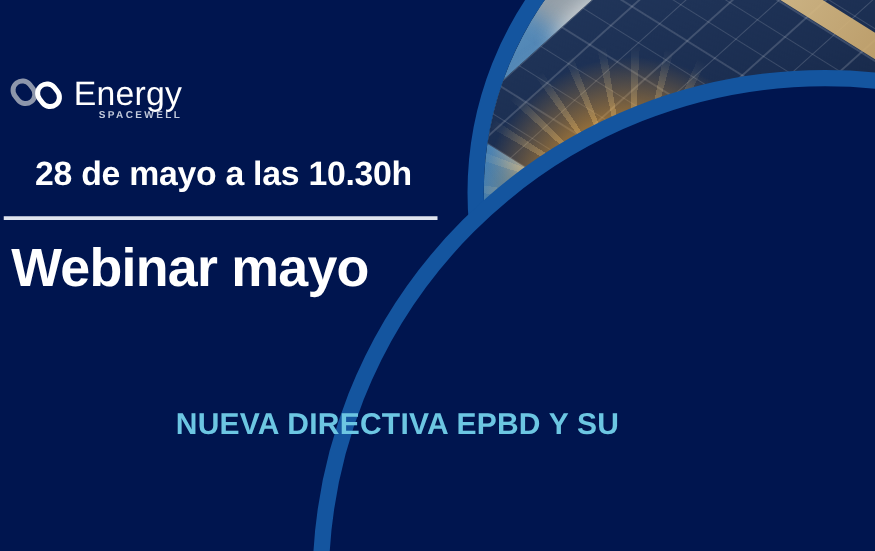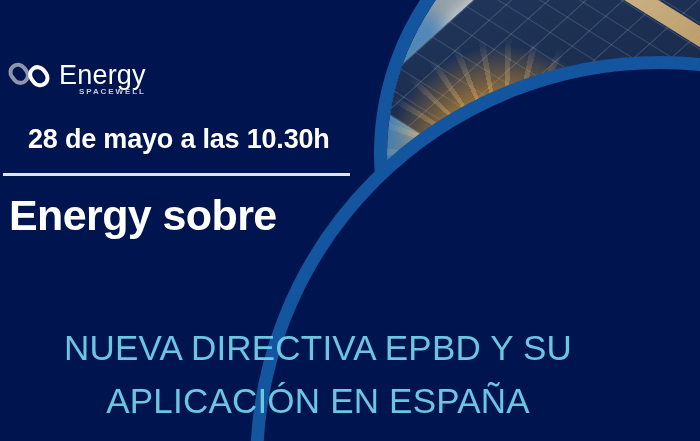--- a/index.html
+++ b/index.html
@@ -208,22 +208,22 @@
     white-space:nowrap;
   }
 
   
   .subtitle {
     position:absolute;
     left:0; top:306px;
     width:636px;
     text-align:center;
     color:#6cc6e2;
-    font-size:35px;
-    font-weight:400;
+    font-size:24px;
+    font-weight:700;
     line-height:1.5;
     letter-spacing:.2px;
   }
 </style>
 </head>
 <body>
 
 <div class="banner">
 
   <div class="photo-disc">
@@ -277,22 +277,21 @@
         <span class="logo-word">Energy</span>
         <span class="logo-sub">SPACEWELL</span>
       </span>
     </div>
 
     <div class="date">28 de mayo a las 10.30h</div>
 
     <div class="rule"></div>
 
     <div class="headline">
-      <div>Energy sobre</div>
+      <div>Webinar mayo</div>
     </div>
 
     <div class="subtitle">
       <div>NUEVA DIRECTIVA EPBD Y SU</div>
-      <div>APLICACIÓN EN ESPAÑA</div>
     </div>
 
   </div>
 </div>
 
 </body></html>

